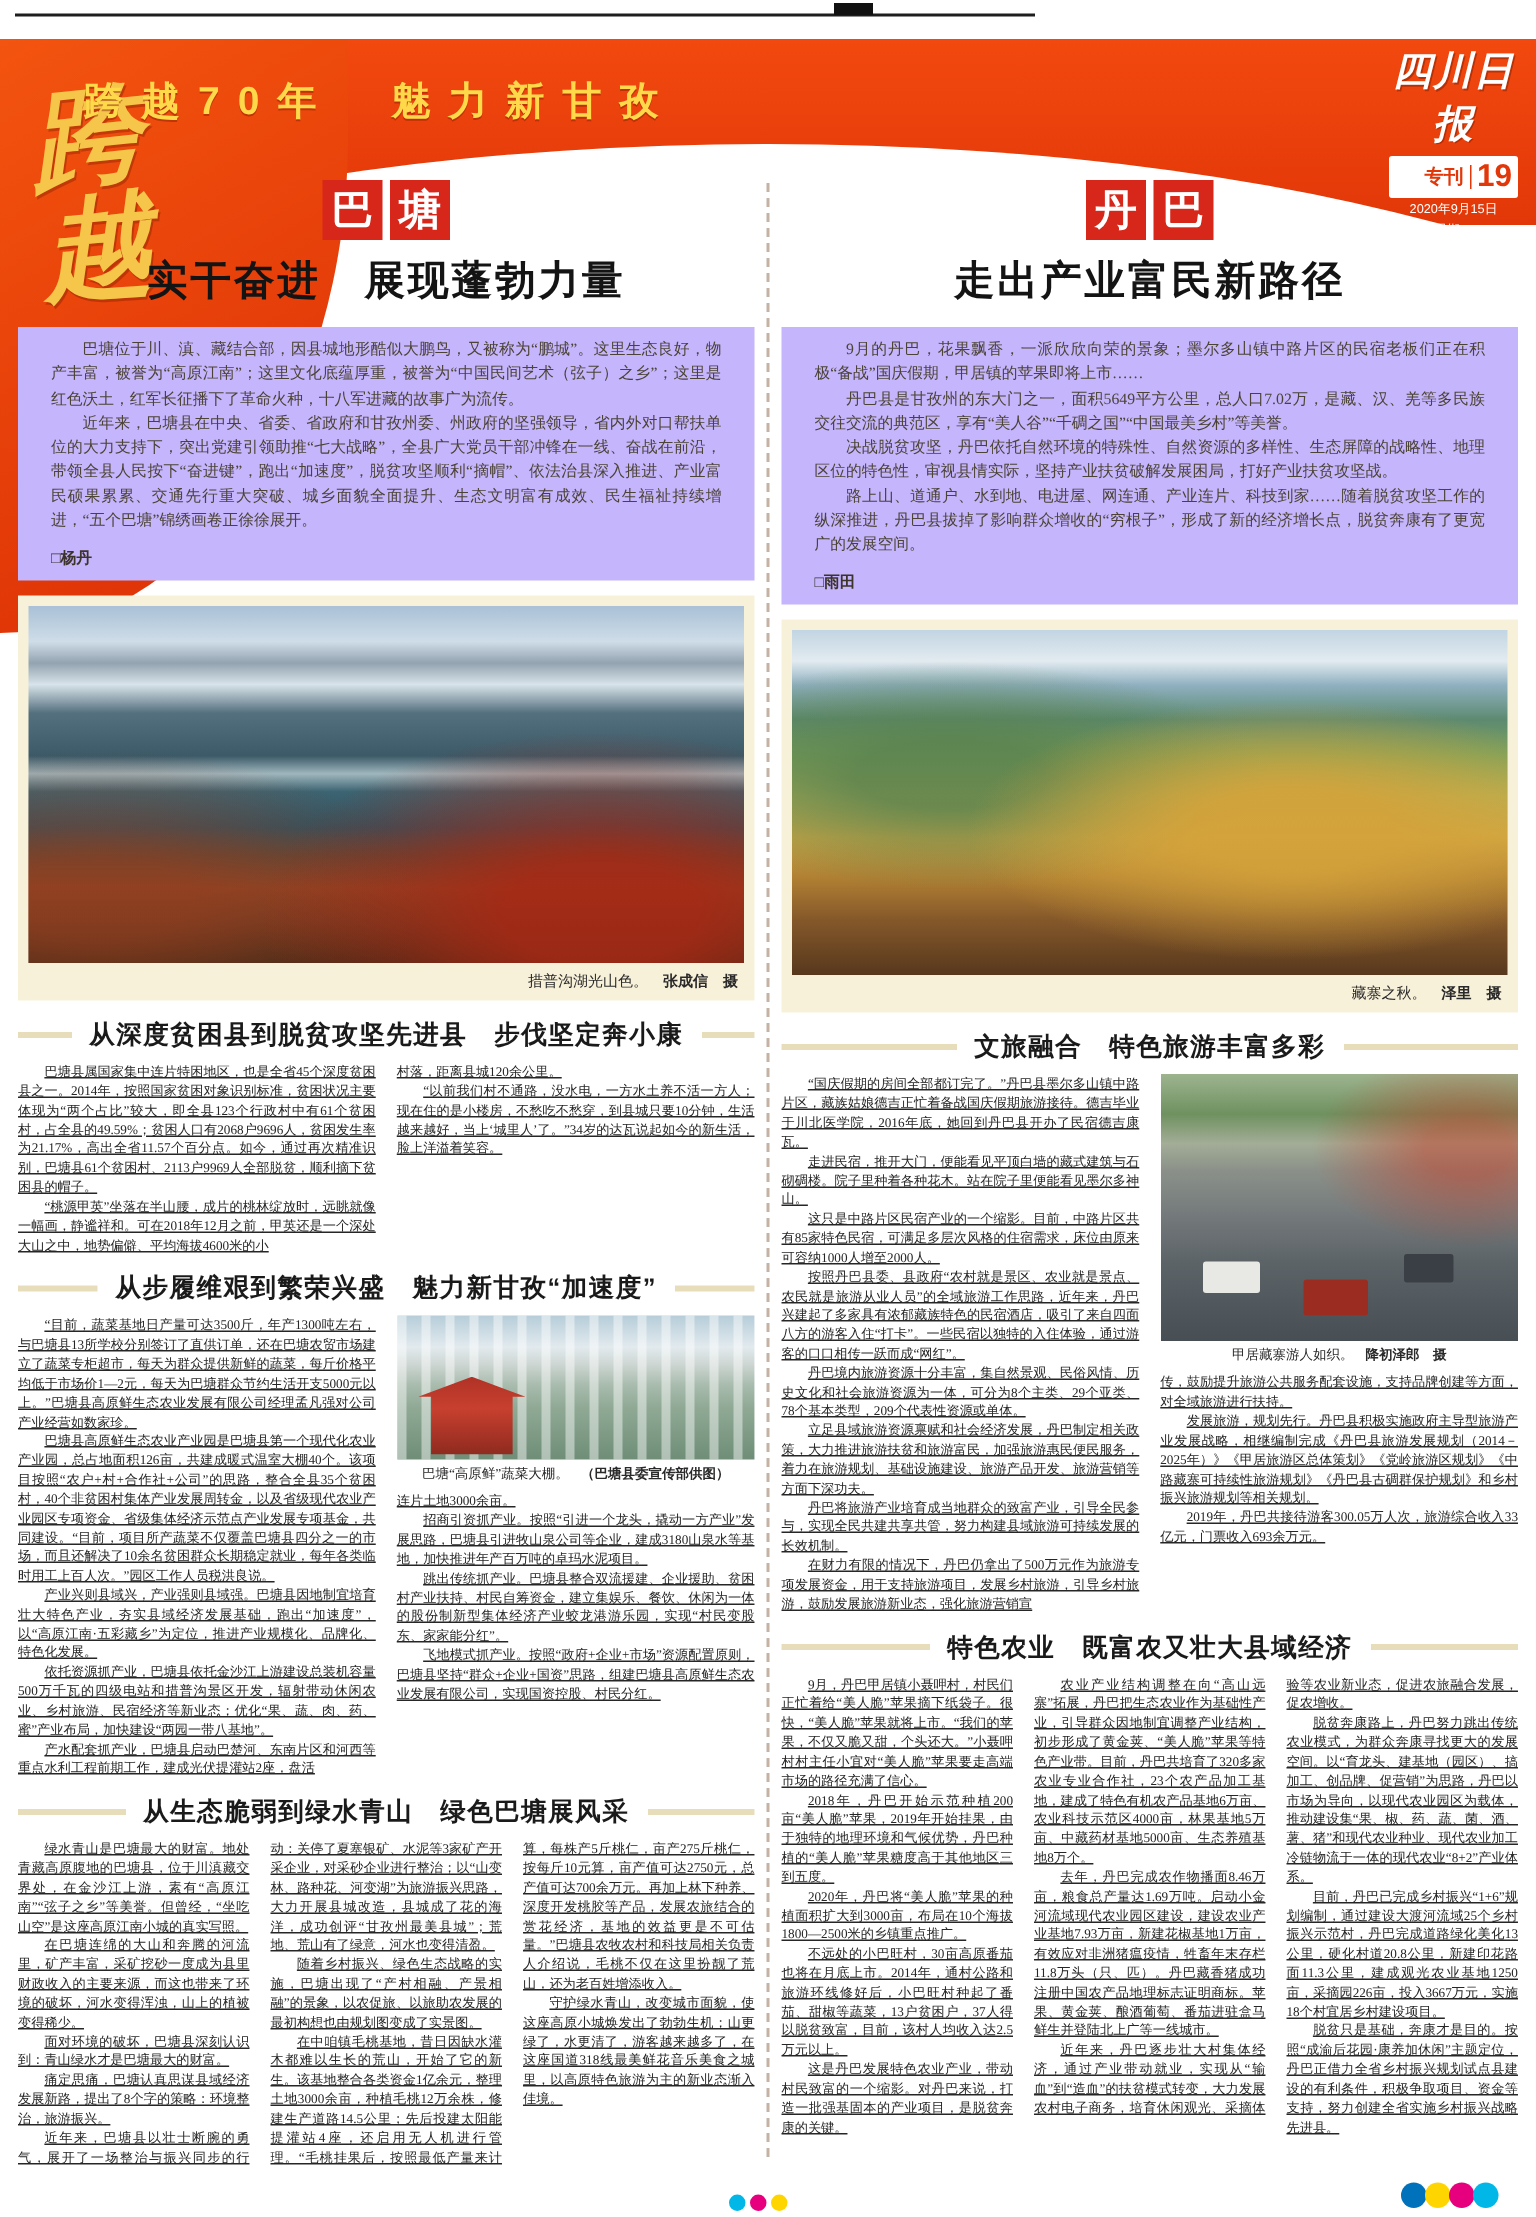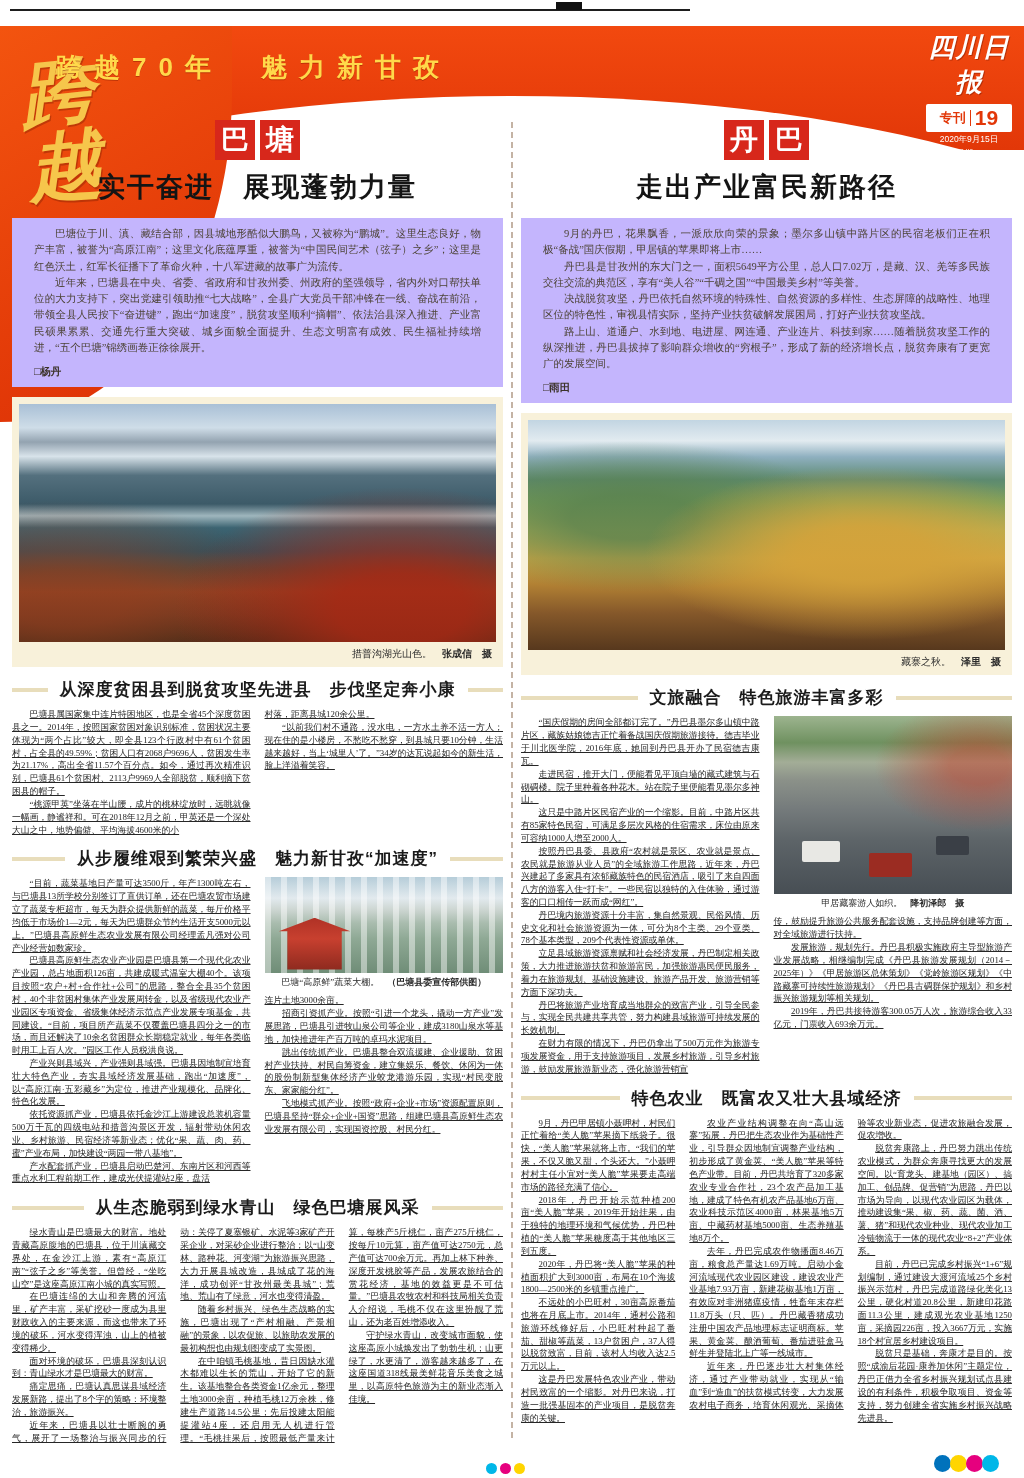--- a/index.html
+++ b/index.html
@@ -24,21 +24,21 @@
     font-style:italic;font-family:"Liberation Sans",sans-serif;transform:rotate(-8deg);}
   .logo-sub{position:absolute;top:348px;left:22px;color:#ffffff;font-size:7px;letter-spacing:1.5px;
     font-family:"Liberation Sans",sans-serif;}
   .banner-title{position:absolute;top:50px;left:16px;width:100%;padding-left:40px;box-sizing:border-box;
     text-align:left;z-index:4;color:#ffd94a;font-size:26px;font-weight:800;letter-spacing:12px;
     font-family:"Liberation Sans",sans-serif;text-shadow:0 1px 0 rgba(120,20,0,.4);}
   .paper-block{position:absolute;top:30px;right:12px;z-index:4;width:86px;}
   .paper-name{color:#fff;font-size:26px;font-weight:bold;font-style:italic;text-align:center;
     font-family:"DejaVu Serif",serif;letter-spacing:1px;text-shadow:1px 1px 0 rgba(100,20,0,.4);}
   .edition-box{margin-top:4px;background:#fff;border-radius:2px;display:flex;align-items:center;
-    justify-content:center;padding:2px 4px;gap:4px;}
+    justify-content:flex-end;padding:2px 4px;gap:4px;}
   .edition-label{color:#e23708;font-size:13px;font-weight:800;font-family:"Liberation Sans",sans-serif;}
   .edition-sep{width:1px;height:16px;background:#e23708;}
   .edition-number{color:#e23708;font-size:21px;font-weight:800;font-family:"Liberation Sans",sans-serif;}
   .edition-date,.edition-week{color:#fff;font-size:8.5px;margin-top:2px;text-align:center;
     font-family:"Liberation Sans",sans-serif;}
   
   .content{position:absolute;top:114px;left:12px;width:1000px;display:flex;gap:18px;z-index:5;}
   .half{width:491px;display:flex;flex-direction:column;}
   .divider{position:absolute;left:511px;top:122px;height:1316px;border-left:2px dashed #c4b3a4;z-index:4;}
   .badge-row{display:flex;gap:5px;justify-content:center;margin-top:6px;}

